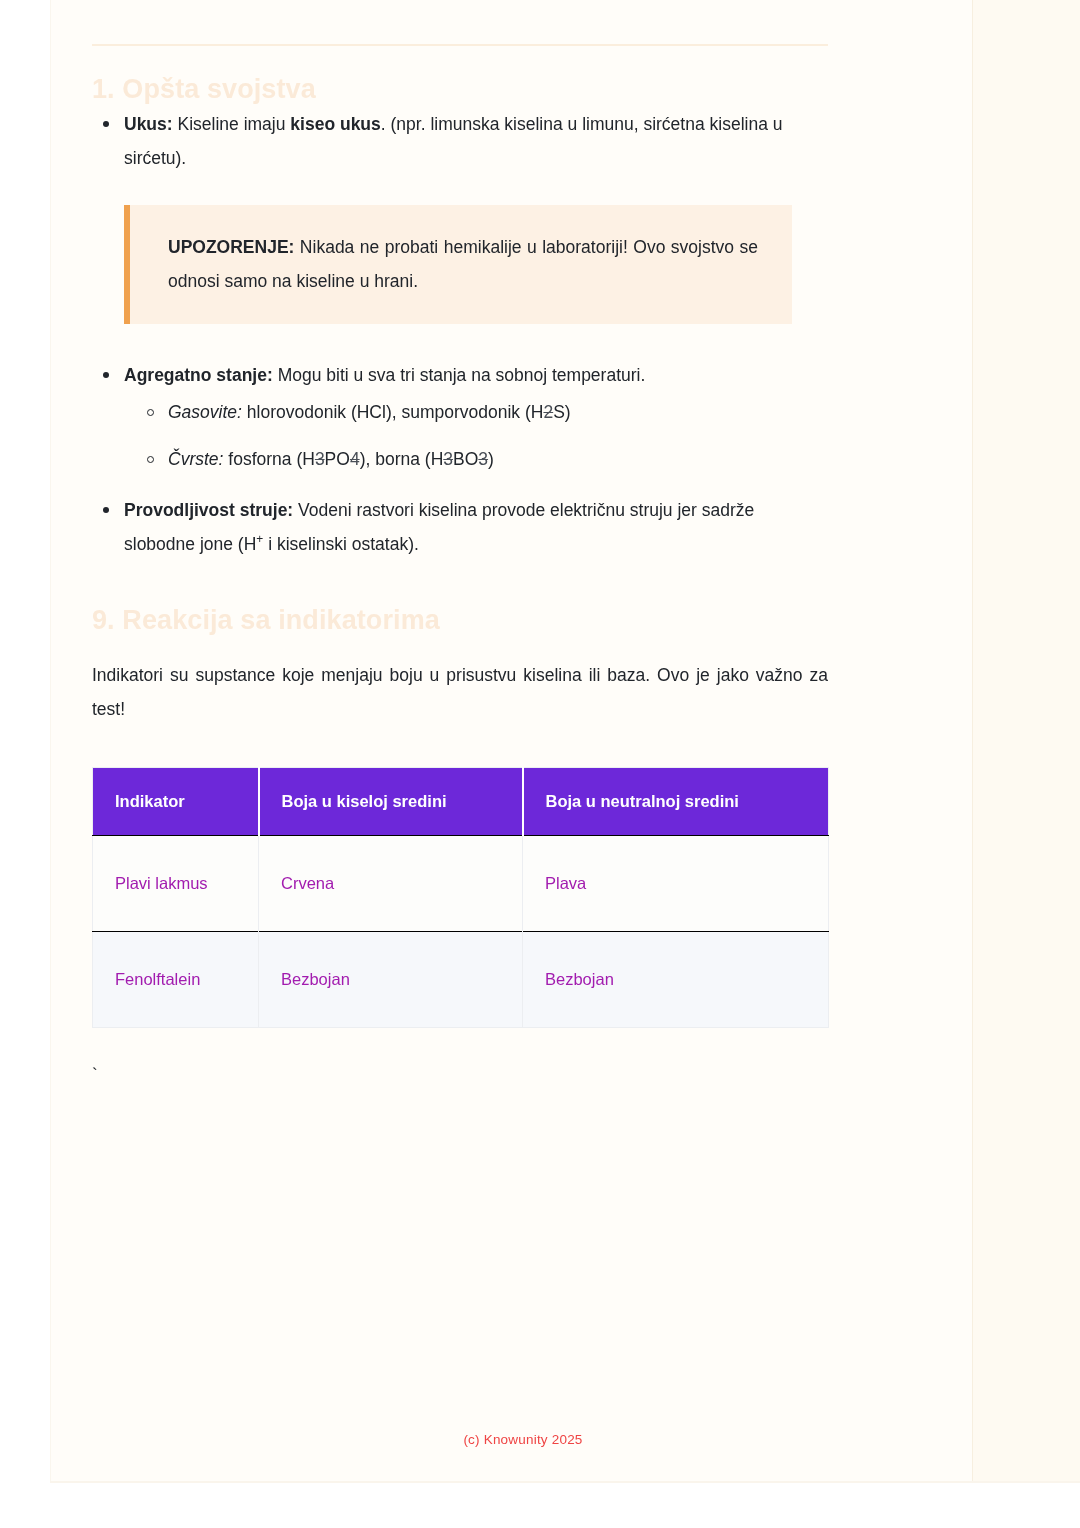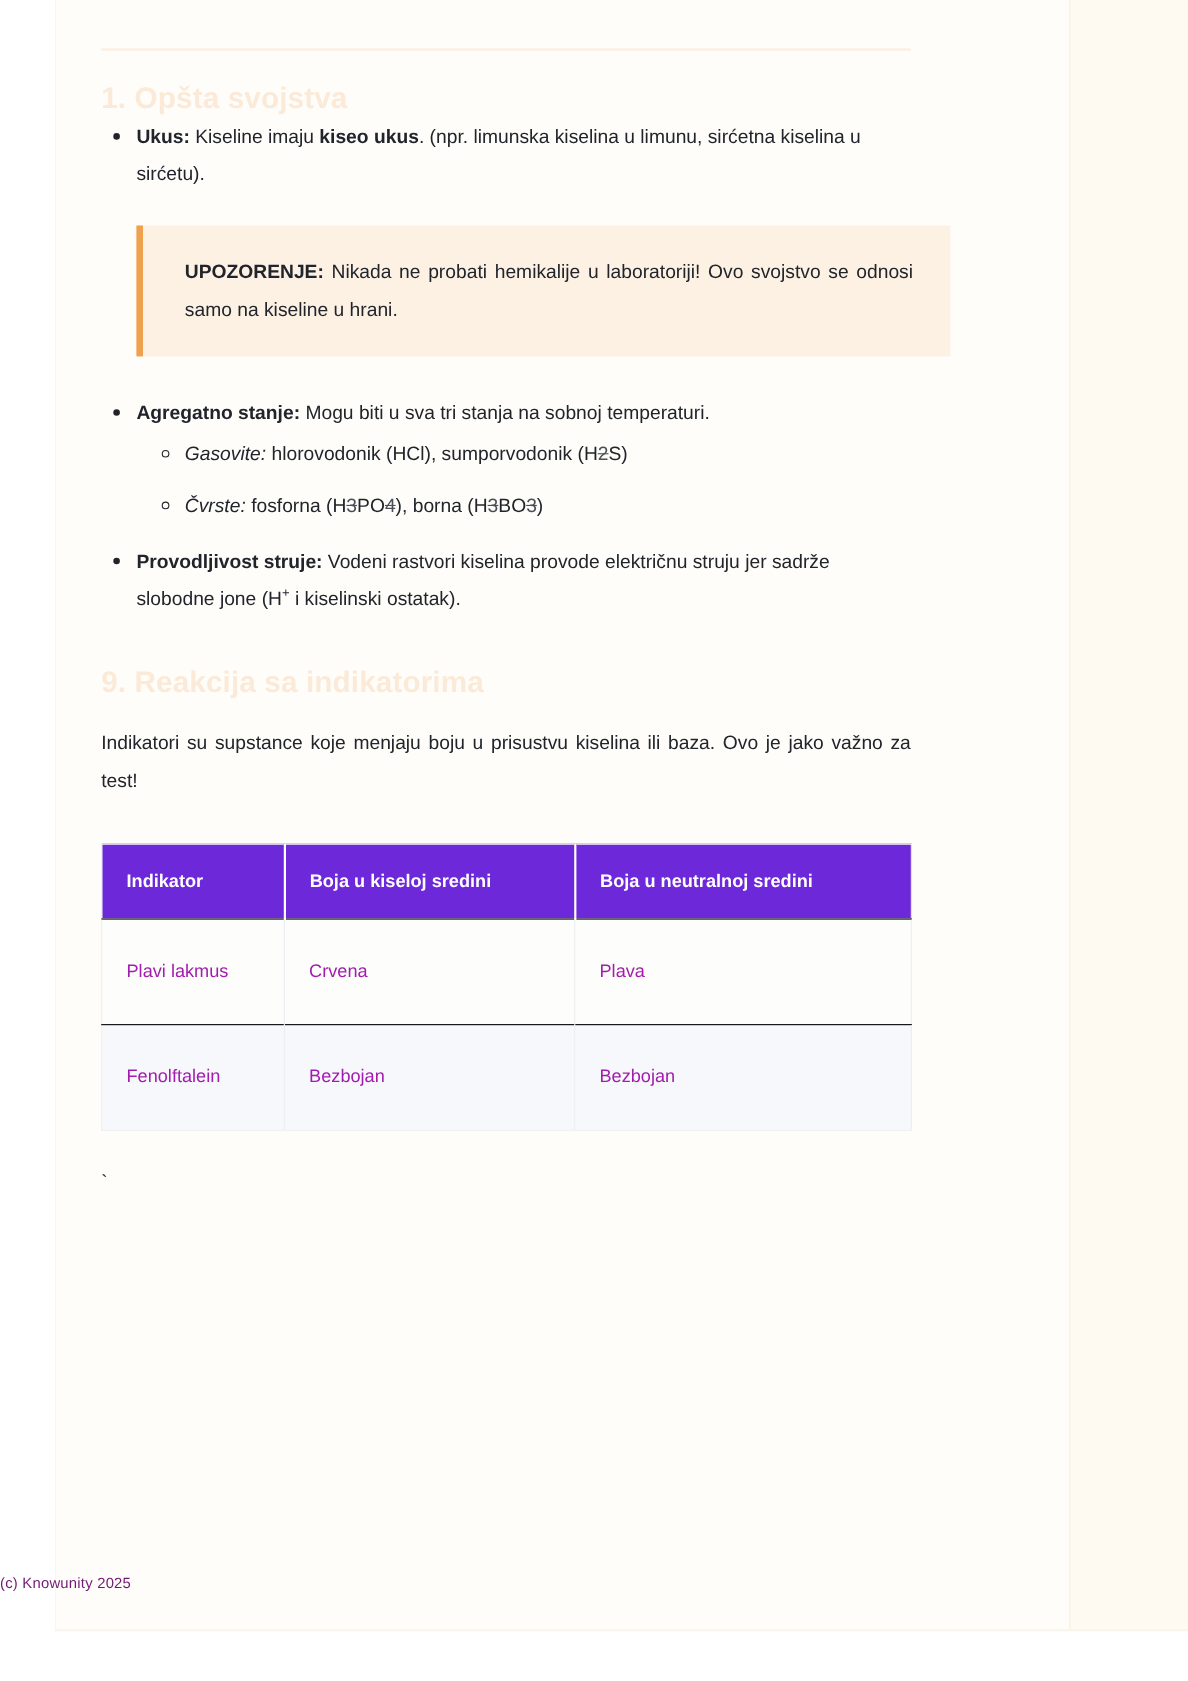--- a/index.html
+++ b/index.html
@@ -153,21 +153,21 @@
     color: #4a4f57;
   }
   .sup-plus {
     vertical-align: super;
     font-size: 0.68em;
   }
 
   
   .callout {
     margin: 30px 0 34px 32px;
-    width: 740px;
+    width: 668px;
     box-sizing: border-box;
     background: #fdf1e4;
     border-left: 6px solid #f0a14e;
     padding: 26px 34px 26px 38px;
     font-size: 17.5px;
     line-height: 1.9;
     color: #21252b;
     text-align: justify;
   }
 
@@ -222,26 +222,26 @@
   
   .stray-tick {
     font-size: 17px;
     color: #21252b;
     line-height: 1;
   }
 
   
   .footer-credit {
     position: absolute;
-    left: 0;
+    left: 12px;
     top: 1432px;
     width: 1022px;
-    text-align: left;
+    text-align: center;
     font-size: 13.5px;
-    color: #701a75;
+    color: #ef4444;
     letter-spacing: 0.2px;
   }
 </style>
 </head>
 <body>
 
 <div class="page-card"></div>
 <div class="card-edge-left"></div>
 <div class="right-band"></div>
 <div class="right-band-edge"></div>

